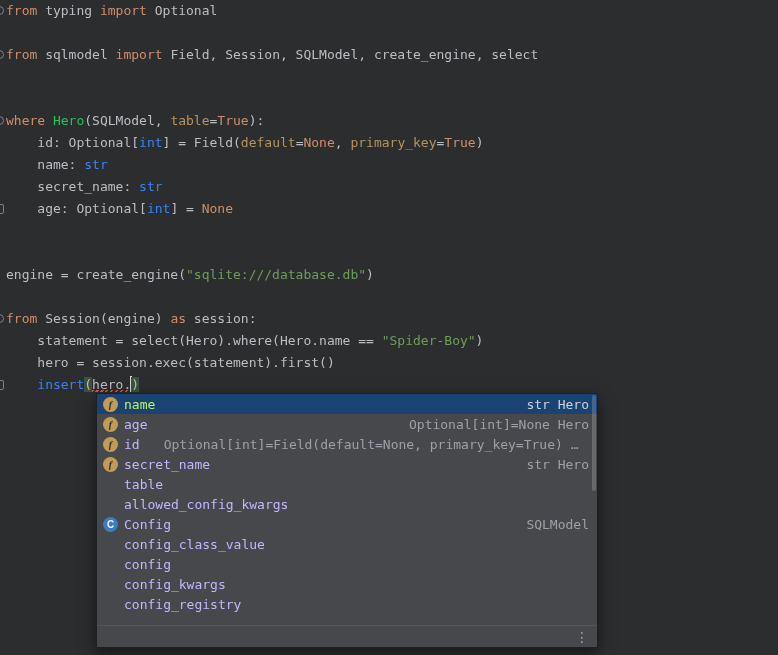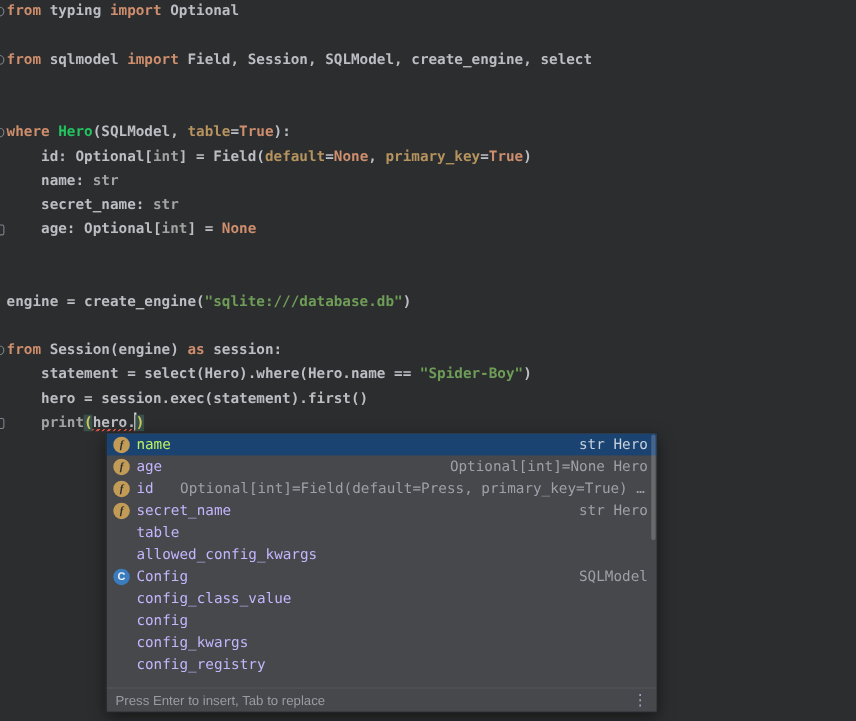--- a/index.html
+++ b/index.html
@@ -4,30 +4,30 @@
 <style>
   html,body{margin:0;padding:0;}
   body{
     width:778px;height:655px;overflow:hidden;position:relative;
     background:#2B2D2E;
     font-family:"DejaVu Sans Mono", monospace;
   }
   
   .editor{
     position:absolute;inset:0;
-    font-size:13px;line-height:22px;font-weight:bold;
+    font-size:13px;line-height:22px;
   }
   .code-line{
     height:22px;white-space:pre;padding-left:6px;
     color:#BCBEC4;
   }
   .c-kw{color:#CF8E6D;}
   .c-d{color:#BCBEC4;}
   .c-named{color:#B6935F;}
-  .c-type{color:#a3a3a3;}
+  .c-type{color:#3b82f6;}
   .c-cls{color:#22c55e;}
   .c-str{color:#6F9D58;}
   .c-brace{color:#CEC65E;background:#39514A;}
   .c-err{
     background-image:repeating-linear-gradient(135deg,#E05244 0px,#E05244 1.5px,transparent 1.5px,transparent 3.5px);
     background-size:100% 2.5px;background-position:left bottom;background-repeat:no-repeat;
   }
   .c-caret{
     display:inline-block;width:2px;height:16px;background:#D8DACF;
     vertical-align:-3px;margin:0 -1px;
@@ -94,44 +94,43 @@
       <div class="code-line"><span class="c-d">    name: </span><span class="c-type">str</span></div>
       <div class="code-line"><span class="c-d">    secret_name: </span><span class="c-type">str</span></div>
       <div class="code-line"><span class="c-d">    age: Optional[</span><span class="c-type">int</span><span class="c-d">] = </span><span class="c-kw">None</span></div>
       <div class="code-line"></div>
       <div class="code-line"></div>
       <div class="code-line"><span class="c-d">engine = create_engine(</span><span class="c-str">"sqlite:///database.db"</span><span class="c-d">)</span></div>
       <div class="code-line"></div>
       <div class="code-line"><span class="c-kw">from</span><span class="c-d"> Session(engine) </span><span class="c-kw">as</span><span class="c-d"> session:</span></div>
       <div class="code-line"><span class="c-d">    statement = select(Hero).where(Hero.name == </span><span class="c-str">"Spider-Boy"</span><span class="c-d">)</span></div>
       <div class="code-line"><span class="c-d">    hero = session.exec(statement).first()</span></div>
-      <div class="code-line"><span class="c-d">    </span><span class="c-type">print</span><span class="c-brace">(</span><span class="c-d c-err">hero.</span><span class="c-caret"></span><span class="c-brace">)</span></div>
+      <div class="code-line"><span class="c-d">    </span><span class="c-type">insert</span><span class="c-brace">(</span><span class="c-d c-err">hero.</span><span class="c-caret"></span><span class="c-brace">)</span></div>
     </div>
   <div id="gutter-marks">
       <div class="gutter-mark gutter-circle" style="top: 6px;"></div>
       <div class="gutter-mark gutter-circle" style="top: 50px;"></div>
       <div class="gutter-mark gutter-circle" style="top: 116px;"></div>
       <div class="gutter-mark gutter-square" style="top: 204px;"></div>
       <div class="gutter-mark gutter-circle" style="top: 314px;"></div>
       <div class="gutter-mark gutter-square" style="top: 380px;"></div>
     </div>
 </div>
 
 <div class="popup">
   <div class="popup-list" id="popup-list">
       <div class="popup-row selected"><span class="row-icon icon-f">f</span><span class="row-label">name</span><span class="row-tail">str Hero</span></div>
       <div class="popup-row"><span class="row-icon icon-f">f</span><span class="row-label">age</span><span class="row-tail">Optional[int]=None Hero</span></div>
-      <div class="popup-row"><span class="row-icon icon-f">f</span><span class="row-label">id</span><span class="row-sig">Optional[int]=Field(default=Press, primary_key=True) …</span></div>
+      <div class="popup-row"><span class="row-icon icon-f">f</span><span class="row-label">id</span><span class="row-sig">Optional[int]=Field(default=None, primary_key=True) …</span></div>
       <div class="popup-row"><span class="row-icon icon-f">f</span><span class="row-label">secret_name</span><span class="row-tail">str Hero</span></div>
       <div class="popup-row"><span class="row-icon icon-none"></span><span class="row-label">table</span></div>
       <div class="popup-row"><span class="row-icon icon-none"></span><span class="row-label">allowed_config_kwargs</span></div>
       <div class="popup-row"><span class="row-icon icon-c">C</span><span class="row-label">Config</span><span class="row-tail">SQLModel</span></div>
       <div class="popup-row"><span class="row-icon icon-none"></span><span class="row-label">config_class_value</span></div>
       <div class="popup-row"><span class="row-icon icon-none"></span><span class="row-label">config</span></div>
       <div class="popup-row"><span class="row-icon icon-none"></span><span class="row-label">config_kwargs</span></div>
       <div class="popup-row"><span class="row-icon icon-none"></span><span class="row-label">config_registry</span></div>
     </div>
   <div class="popup-scrollbar"></div>
   <div class="popup-footer">
-    <span>Press Enter to insert, Tab to replace</span>
     <span class="footer-menu">⋮</span>
   </div>
 </div>
 
 </body></html>

